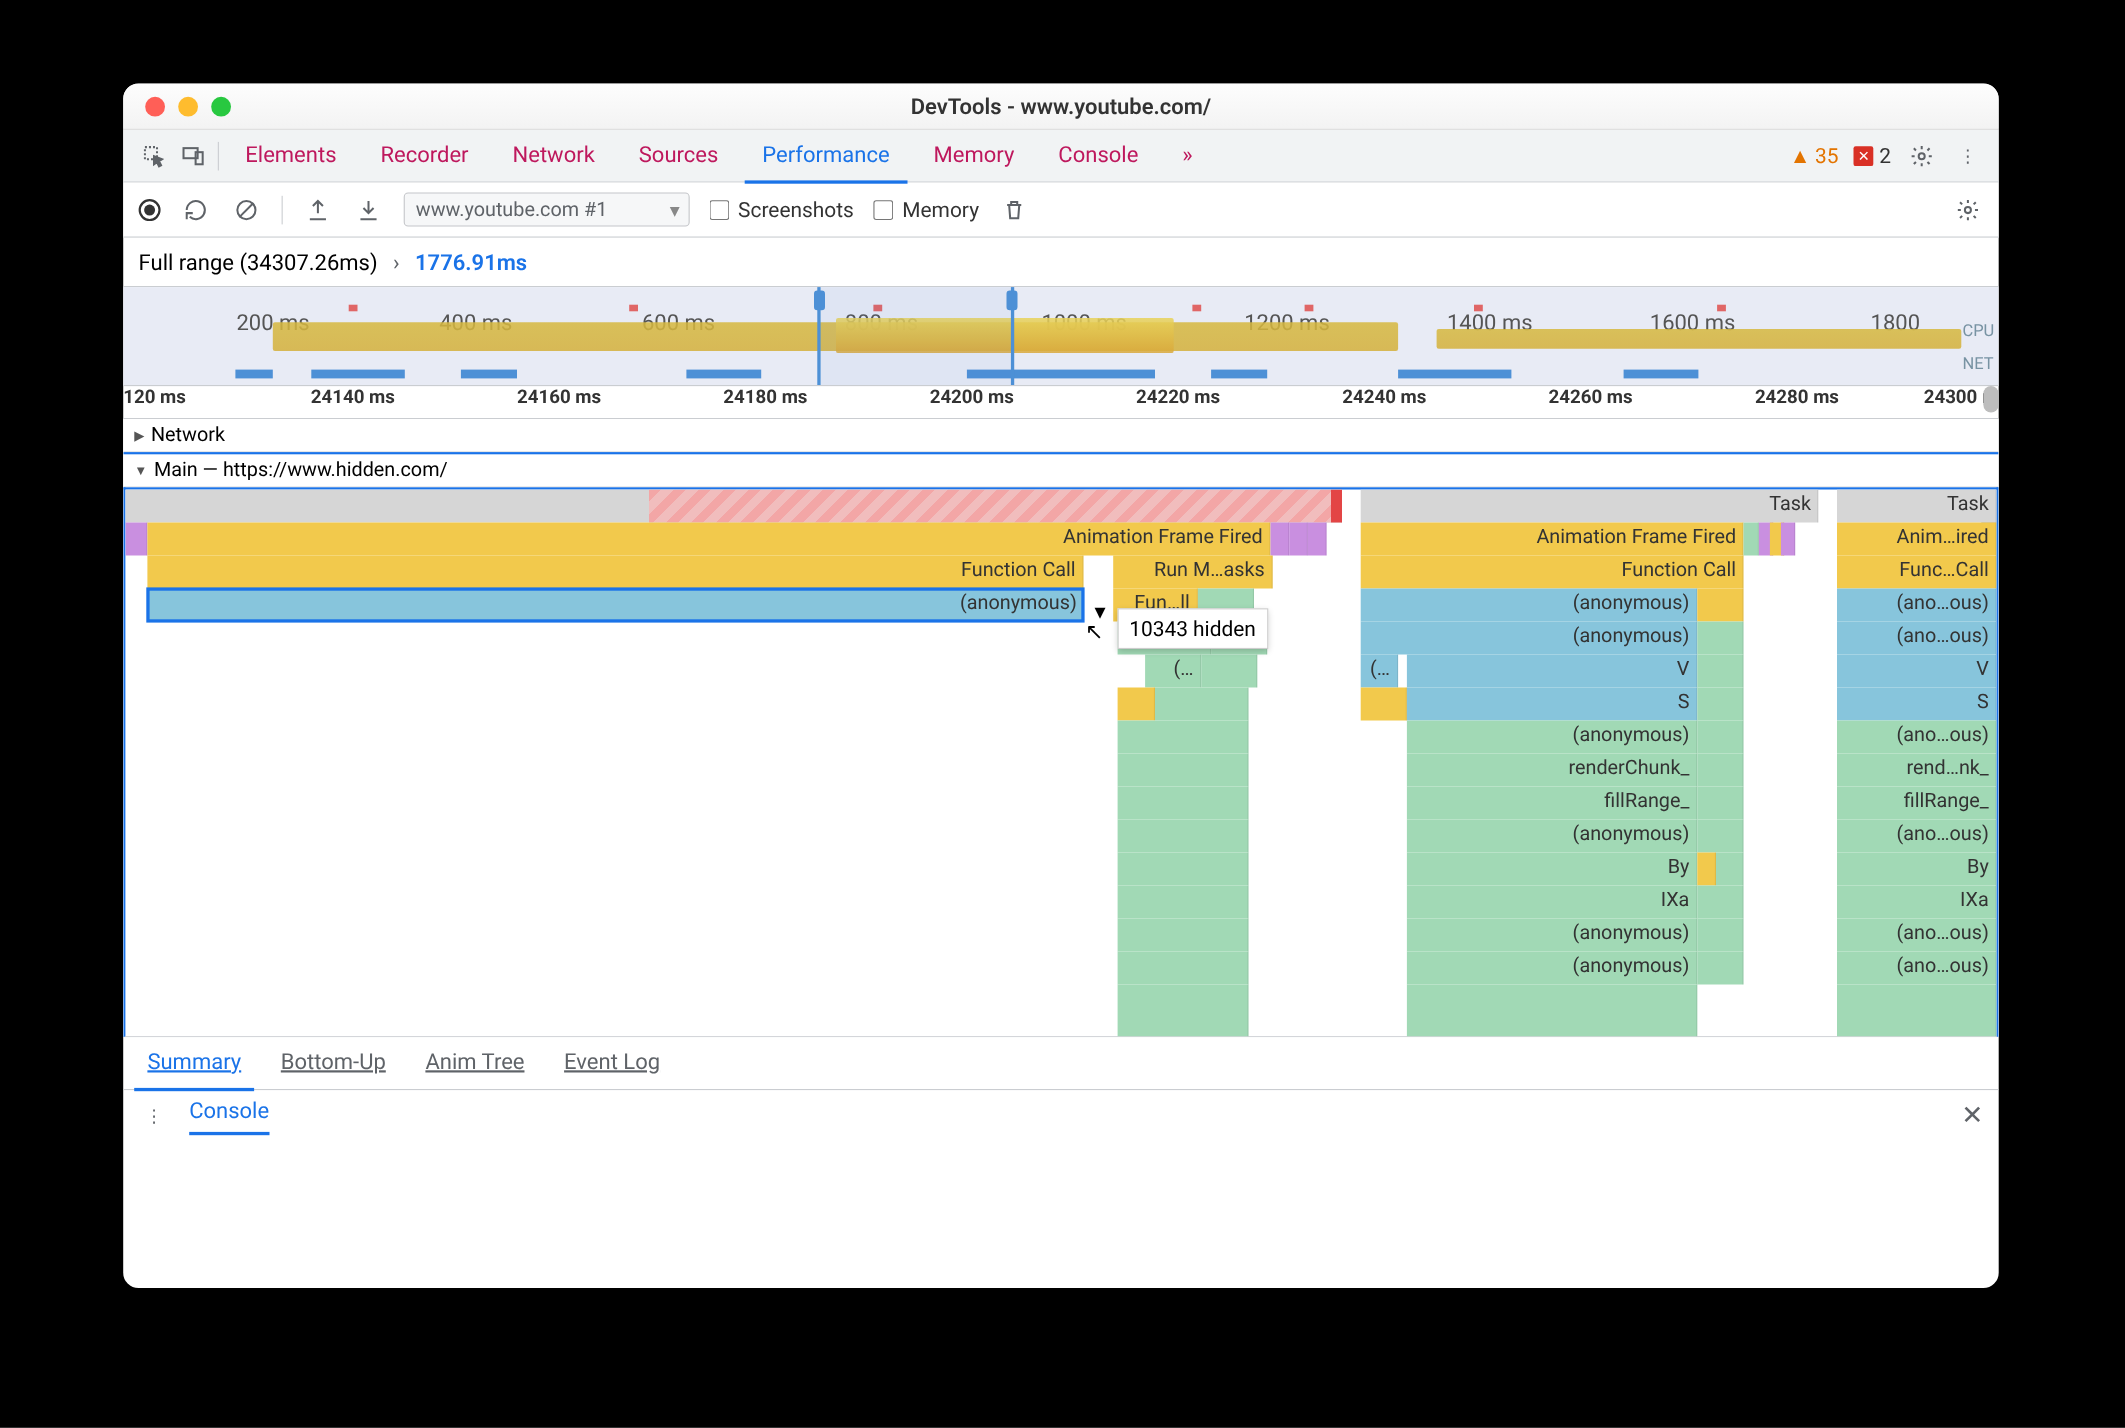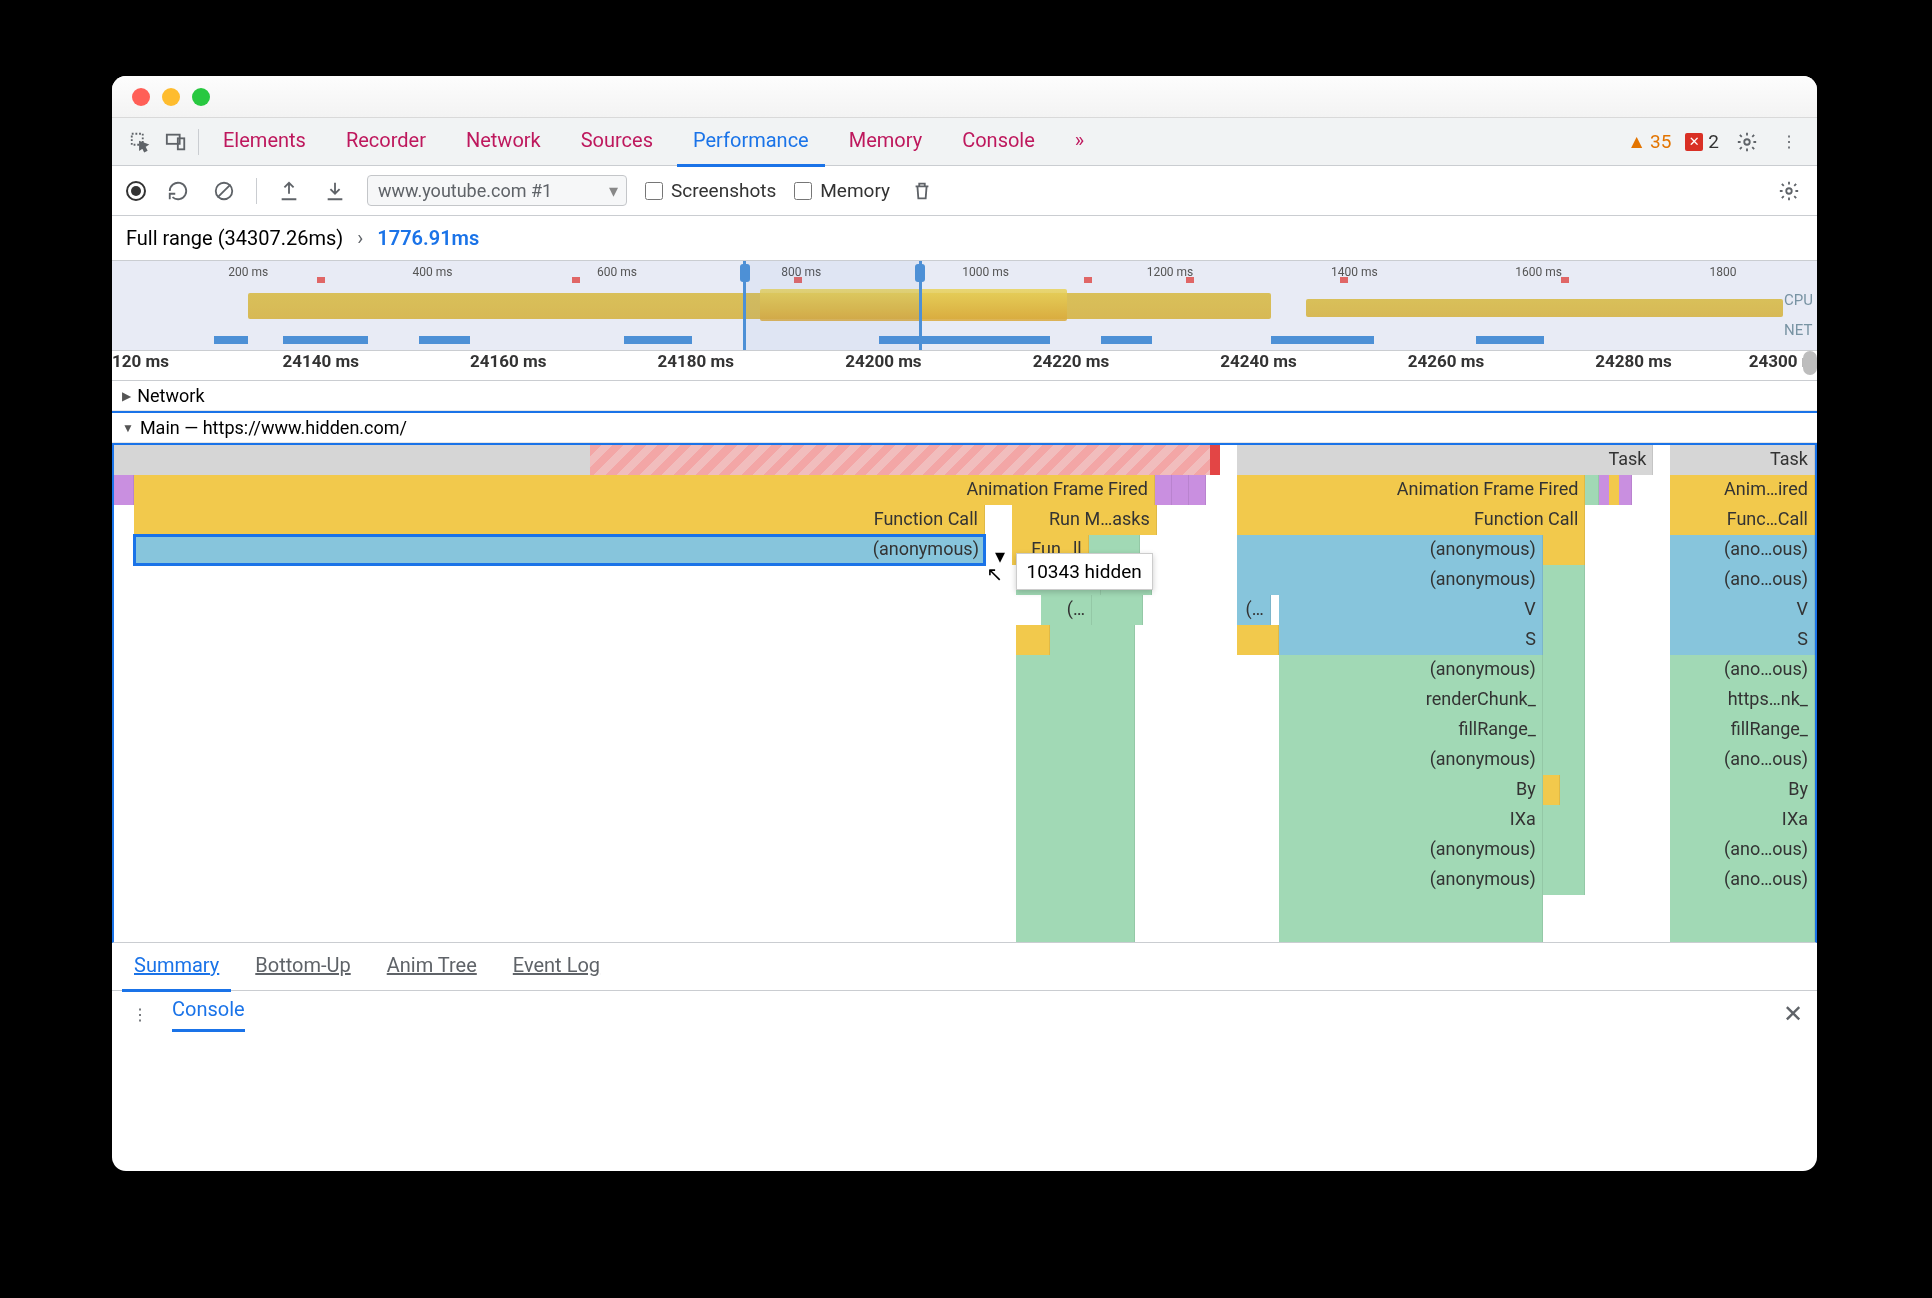--- a/index.html
+++ b/index.html
@@ -23,21 +23,21 @@
   .rec::after{content:'';position:absolute;inset:3px;background:#333;border-radius:50%;}
   .sel { background:#f6f7f8;border:1px solid #c4c6c9;border-radius:4px;padding:4px 24px 4px 10px;font-size:18px;color:#5f6368; min-width:260px;position:relative;}
   .sel::after{content:'▾';position:absolute;right:8px;color:#888;}
   .check{display:flex;align-items:center;gap:8px;font-size:19px;color:#333;}
   .check input{width:18px;height:18px;}
   .sep{width:1px;height:26px;background:#cacdd1;}
   .range-bar{padding:10px 14px;font-size:20px;border-bottom:1px solid #cacdd1;display:flex;align-items:center;gap:14px;}
   .range-bar .chev{color:#5f6368;}
   .range-bar .cur{color:#1a73e8;font-weight:600;}
   .timeline-mini{position:relative;height:90px;border-bottom:1px solid #cacdd1;background:#e8ebf5;overflow:hidden;}
-  .tm-ticks{display:flex;position:absolute;top:4px;left:0;right:0;font-size:12px;color:#555;padding-left:44px;}
+  .tm-ticks{display:flex;position:absolute;top:20px;left:0;right:0;font-size:20px;color:#555;padding-left:44px;}
   .tm-tick{text-align:center;}
   .cpu-net{position:absolute;right:4px;top:30px;font-size:15px;color:#7893a3;display:flex;flex-direction:column;gap:12px;}
   .wave{position:absolute;left:0;right:0;top:28px;height:36px;}
   .wave-band{position:absolute;height:26px;background:linear-gradient(#d6b83e,#d4b03a);opacity:.85;border-radius:2px;}
   .net-band{position:absolute;bottom:6px;height:8px;background:#4d90d6;}
   .sel-window{position:absolute;top:0;bottom:0;border-left:3px solid #4d90d6;border-right:3px solid #4d90d6;background:rgba(77,144,214,.06);}
   .handle{position:absolute;top:3px;width:10px;height:18px;background:#4d90d6;border-radius:3px;}
   .ruler{height:30px;border-bottom:1px solid #cacdd1;display:flex;font-size:17px;color:#333;position:relative;font-weight:bold;}
   .ruler span{position:absolute;}
   .tracks{position:relative;background:#fff;overflow:hidden;}
@@ -69,20 +69,21 @@
 <body>
 
 <div class="window">
 
   <div class="titlebar">
     <div class="traffic">
       <div class="dot red"></div>
       <div class="dot yellow"></div>
       <div class="dot green"></div>
     </div>
+    <div class="title">DevTools - www.youtube.com/</div>
   </div>
 
   <div class="tabs">
     <div class="icon-btn">
       <svg class="svg-ic" viewBox="0 0 24 24" fill="none" stroke="currentColor" stroke-width="2">
           <rect x="3" y="3" width="12" height="12" stroke-dasharray="2,2"></rect>
           <path d="M12 12 l8 3 -3 2 2 4 -2 1 -2-4 -3 2z" fill="currentColor"></path>
         </svg>
     </div>
     <div class="icon-btn">
@@ -298,21 +299,21 @@
       <div class="row" style="top:210px">
         <div class="seg c-g" style="left:53%;width:7%"></div>
         <div class="seg c-g" style="left:68.5%;width:15.5%">(anonymous)</div>
         <div class="seg c-g" style="left:84%;width:2.5%"></div>
         <div class="seg c-g" style="left:91.5%;width:8.5%">(ano…ous)</div>
       </div>
       <div class="row" style="top:240px">
         <div class="seg c-g" style="left:53%;width:7%"></div>
         <div class="seg c-g" style="left:68.5%;width:15.5%">renderChunk_</div>
         <div class="seg c-g" style="left:84%;width:2.5%"></div>
-        <div class="seg c-g" style="left:91.5%;width:8.5%">https…nk_</div>
+        <div class="seg c-g" style="left:91.5%;width:8.5%">rend…nk_</div>
       </div>
       <div class="row" style="top:270px">
         <div class="seg c-g" style="left:53%;width:7%"></div>
         <div class="seg c-g" style="left:68.5%;width:15.5%">fillRange_</div>
         <div class="seg c-g" style="left:84%;width:2.5%"></div>
         <div class="seg c-g" style="left:91.5%;width:8.5%">fillRange_</div>
       </div>
       <div class="row" style="top:300px">
         <div class="seg c-g" style="left:53%;width:7%"></div>
         <div class="seg c-g" style="left:68.5%;width:15.5%">(anonymous)</div>

